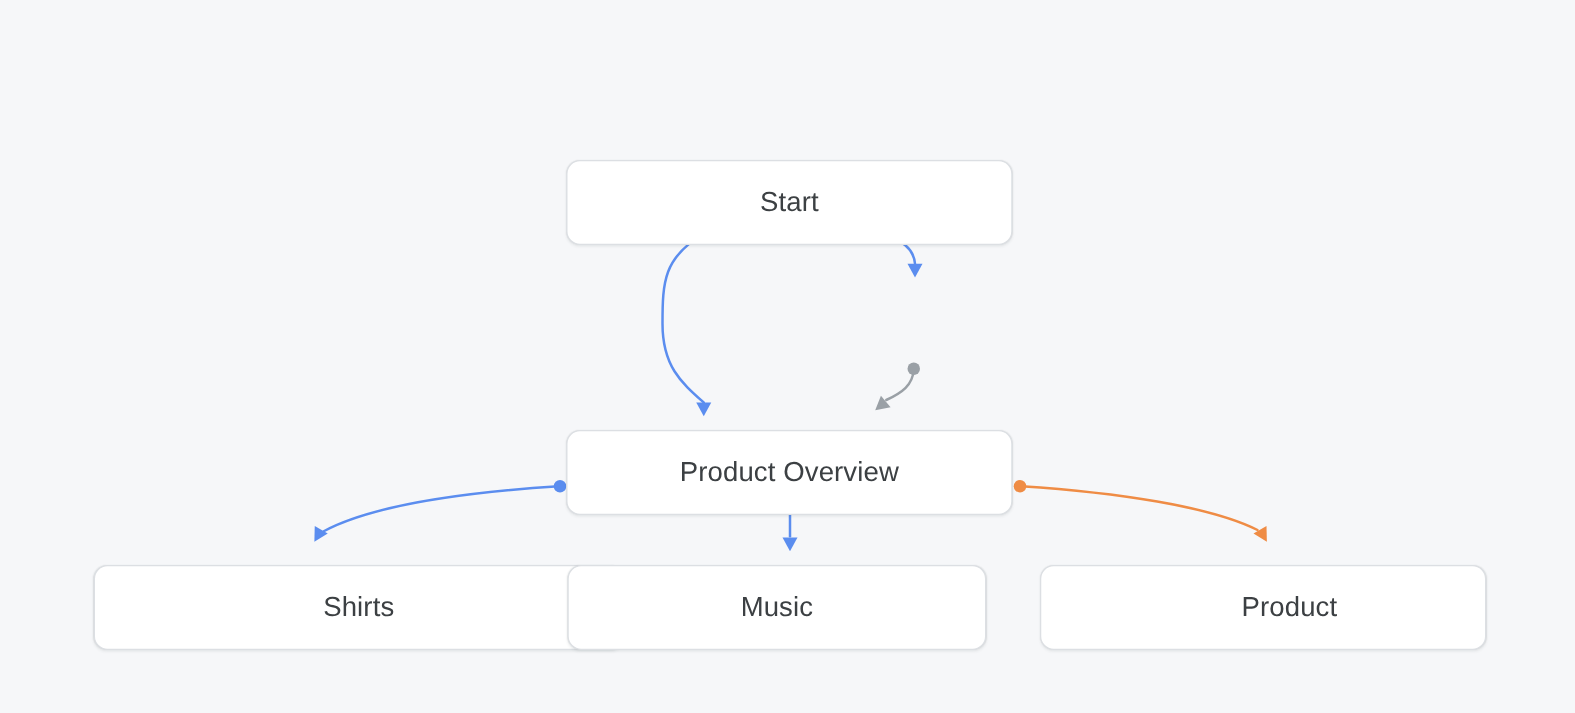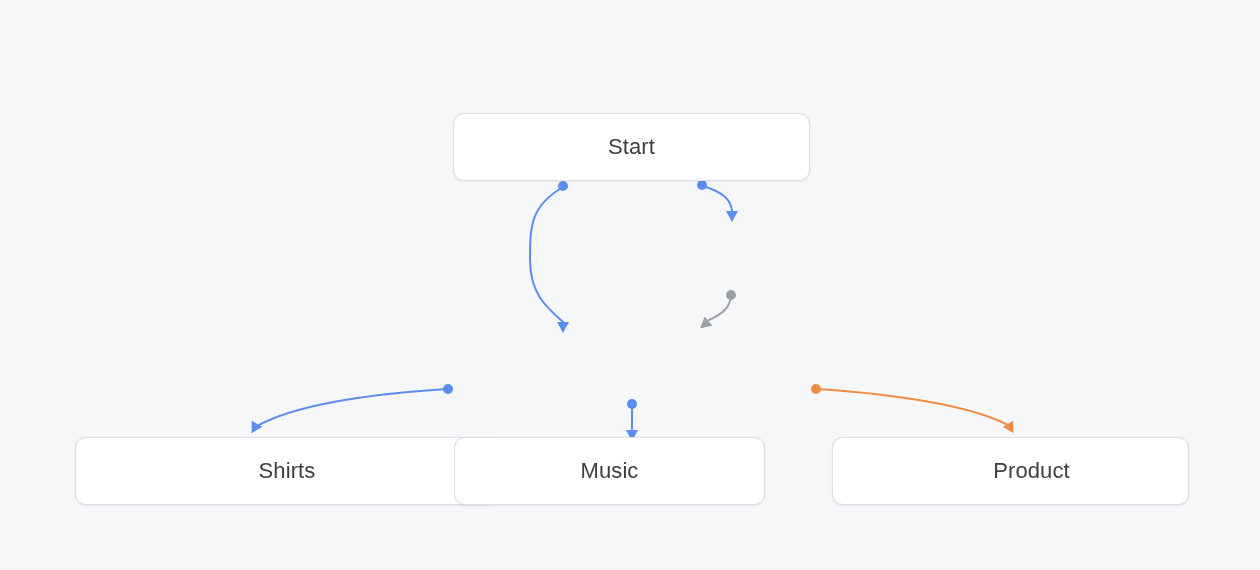--- a/index.html
+++ b/index.html
@@ -32,20 +32,21 @@
     position: absolute;
     box-sizing: border-box;
     background: #ffffff;
     border: 1px solid #dcdfe3;
     border-radius: 11px;
     display: flex;
     align-items: center;
     justify-content: center;
     box-shadow: 0 1px 2px rgba(60,64,67,0.07), 0 0 1px rgba(60,64,67,0.10);
     cursor: pointer;
+    margin-top: 15px;
   }
   .node-label {
     font-size: 22px;
     line-height: 1;
     color: #3c4043;
     letter-spacing: 0.1px;
     font-weight: 400;
     white-space: nowrap;
     user-select: none;
   }
@@ -86,26 +87,29 @@
         <circle cx="816" cy="389" r="5" fill="#ef8c45"></circle>
         <polygon points="-6,-6 6,-6 0,5" fill="#ef8c45" transform="translate(1011,429) rotate(-30)"></polygon>
       </g>
     </svg>
 
   <div class="node" style="left: 453px; top: 113px; width: 357px; height: 68px;">
     <span class="node-label">Start</span>
   </div>
 
 
+  <div class="node" style="left: 453px; top: 329px; width: 357px; height: 68px;">
+    <span class="node-label">Product Overview</span>
+  </div>
 
   <div class="node" style="left: 75px; top: 437px; width: 424px; height: 68px;">
     <span class="node-label">Shirts</span>
   </div>
 
-  <div class="node" style="left: 454px; top: 437px; width: 311px; height: 68px;">
+  <div class="node" style="left: 454px; top: 437px; width: 335px; height: 68px;">
     <span class="node-label">Music</span>
   </div>
 
   <div class="node" style="left: 832px; top: 437px; width: 357px; height: 68px; padding-left: 42px;">
     <span class="node-label">Product</span>
   </div>
 
 </div>
 
 </body></html>

